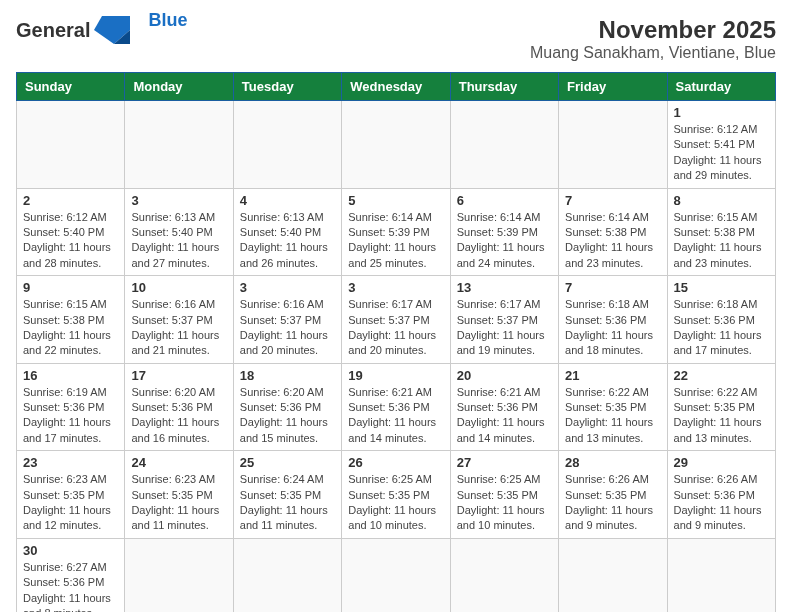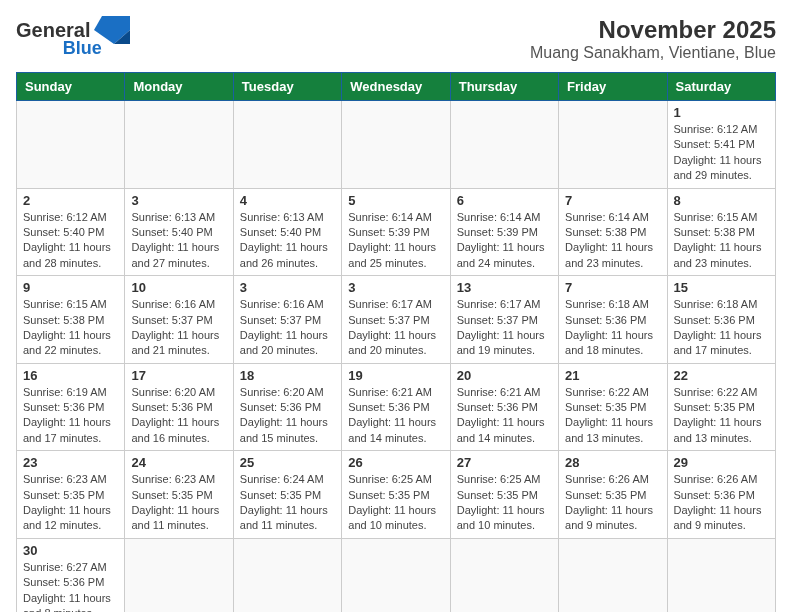--- a/index.html
+++ b/index.html
@@ -11,22 +11,21 @@
       padding: 16px;
     }
     .header-area {
       display: flex;
       justify-content: space-between;
       align-items: flex-start;
       margin-bottom: 10px;
     }
     .logo {
       display: flex;
-      flex-direction: column;
-      align-items: center;
+      align-items: flex-start;
     }
     .logo-text {
       font-size: 20px;
       font-weight: bold;
       color: #333;
       line-height: 1;
     }
     .title-area {
       text-align: right;
     }

